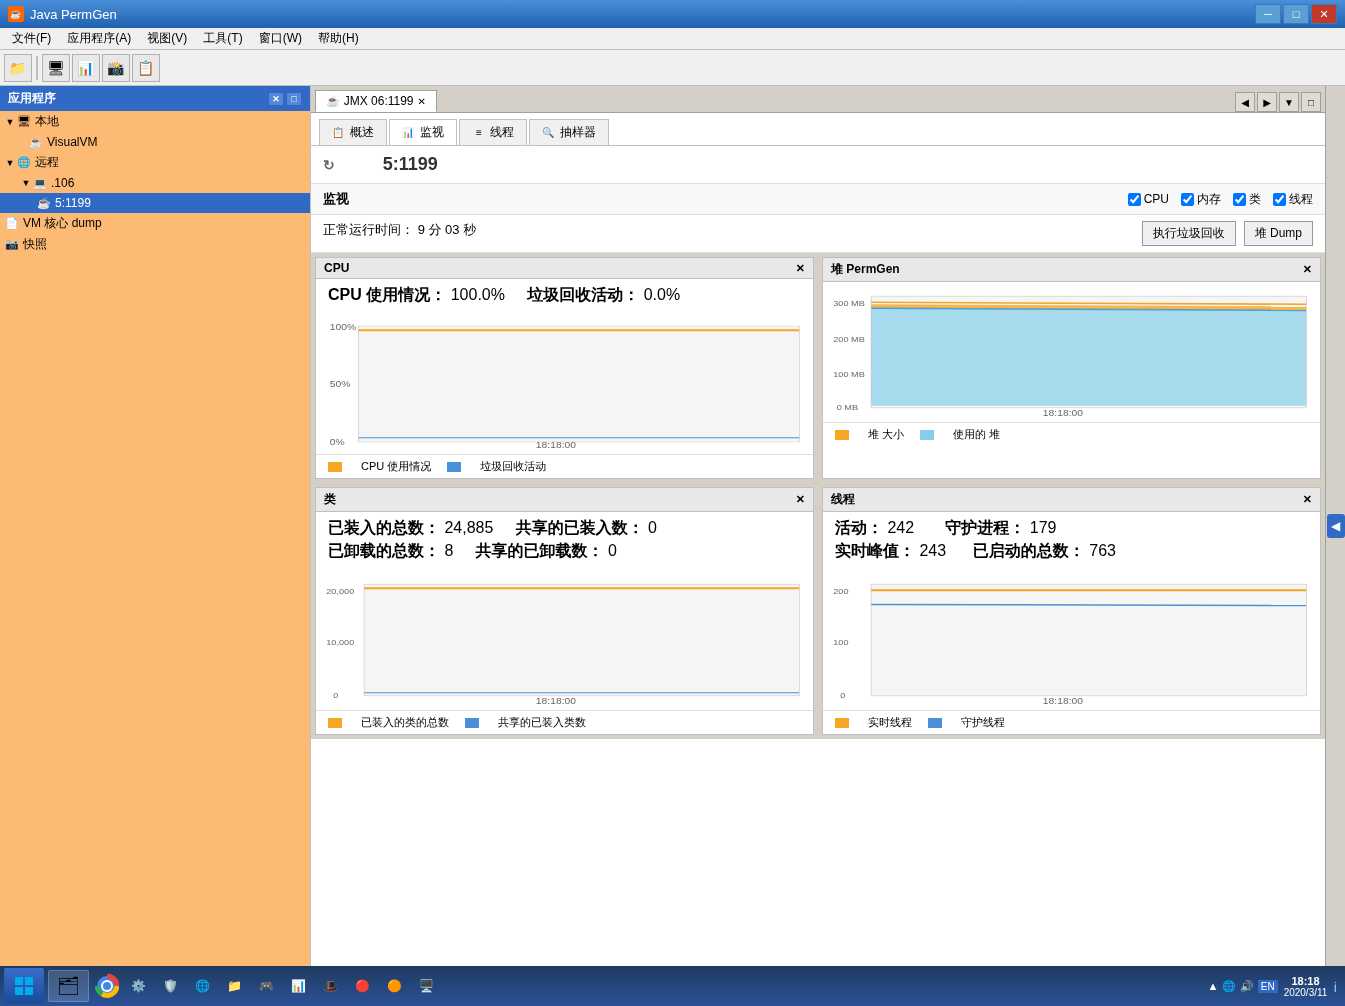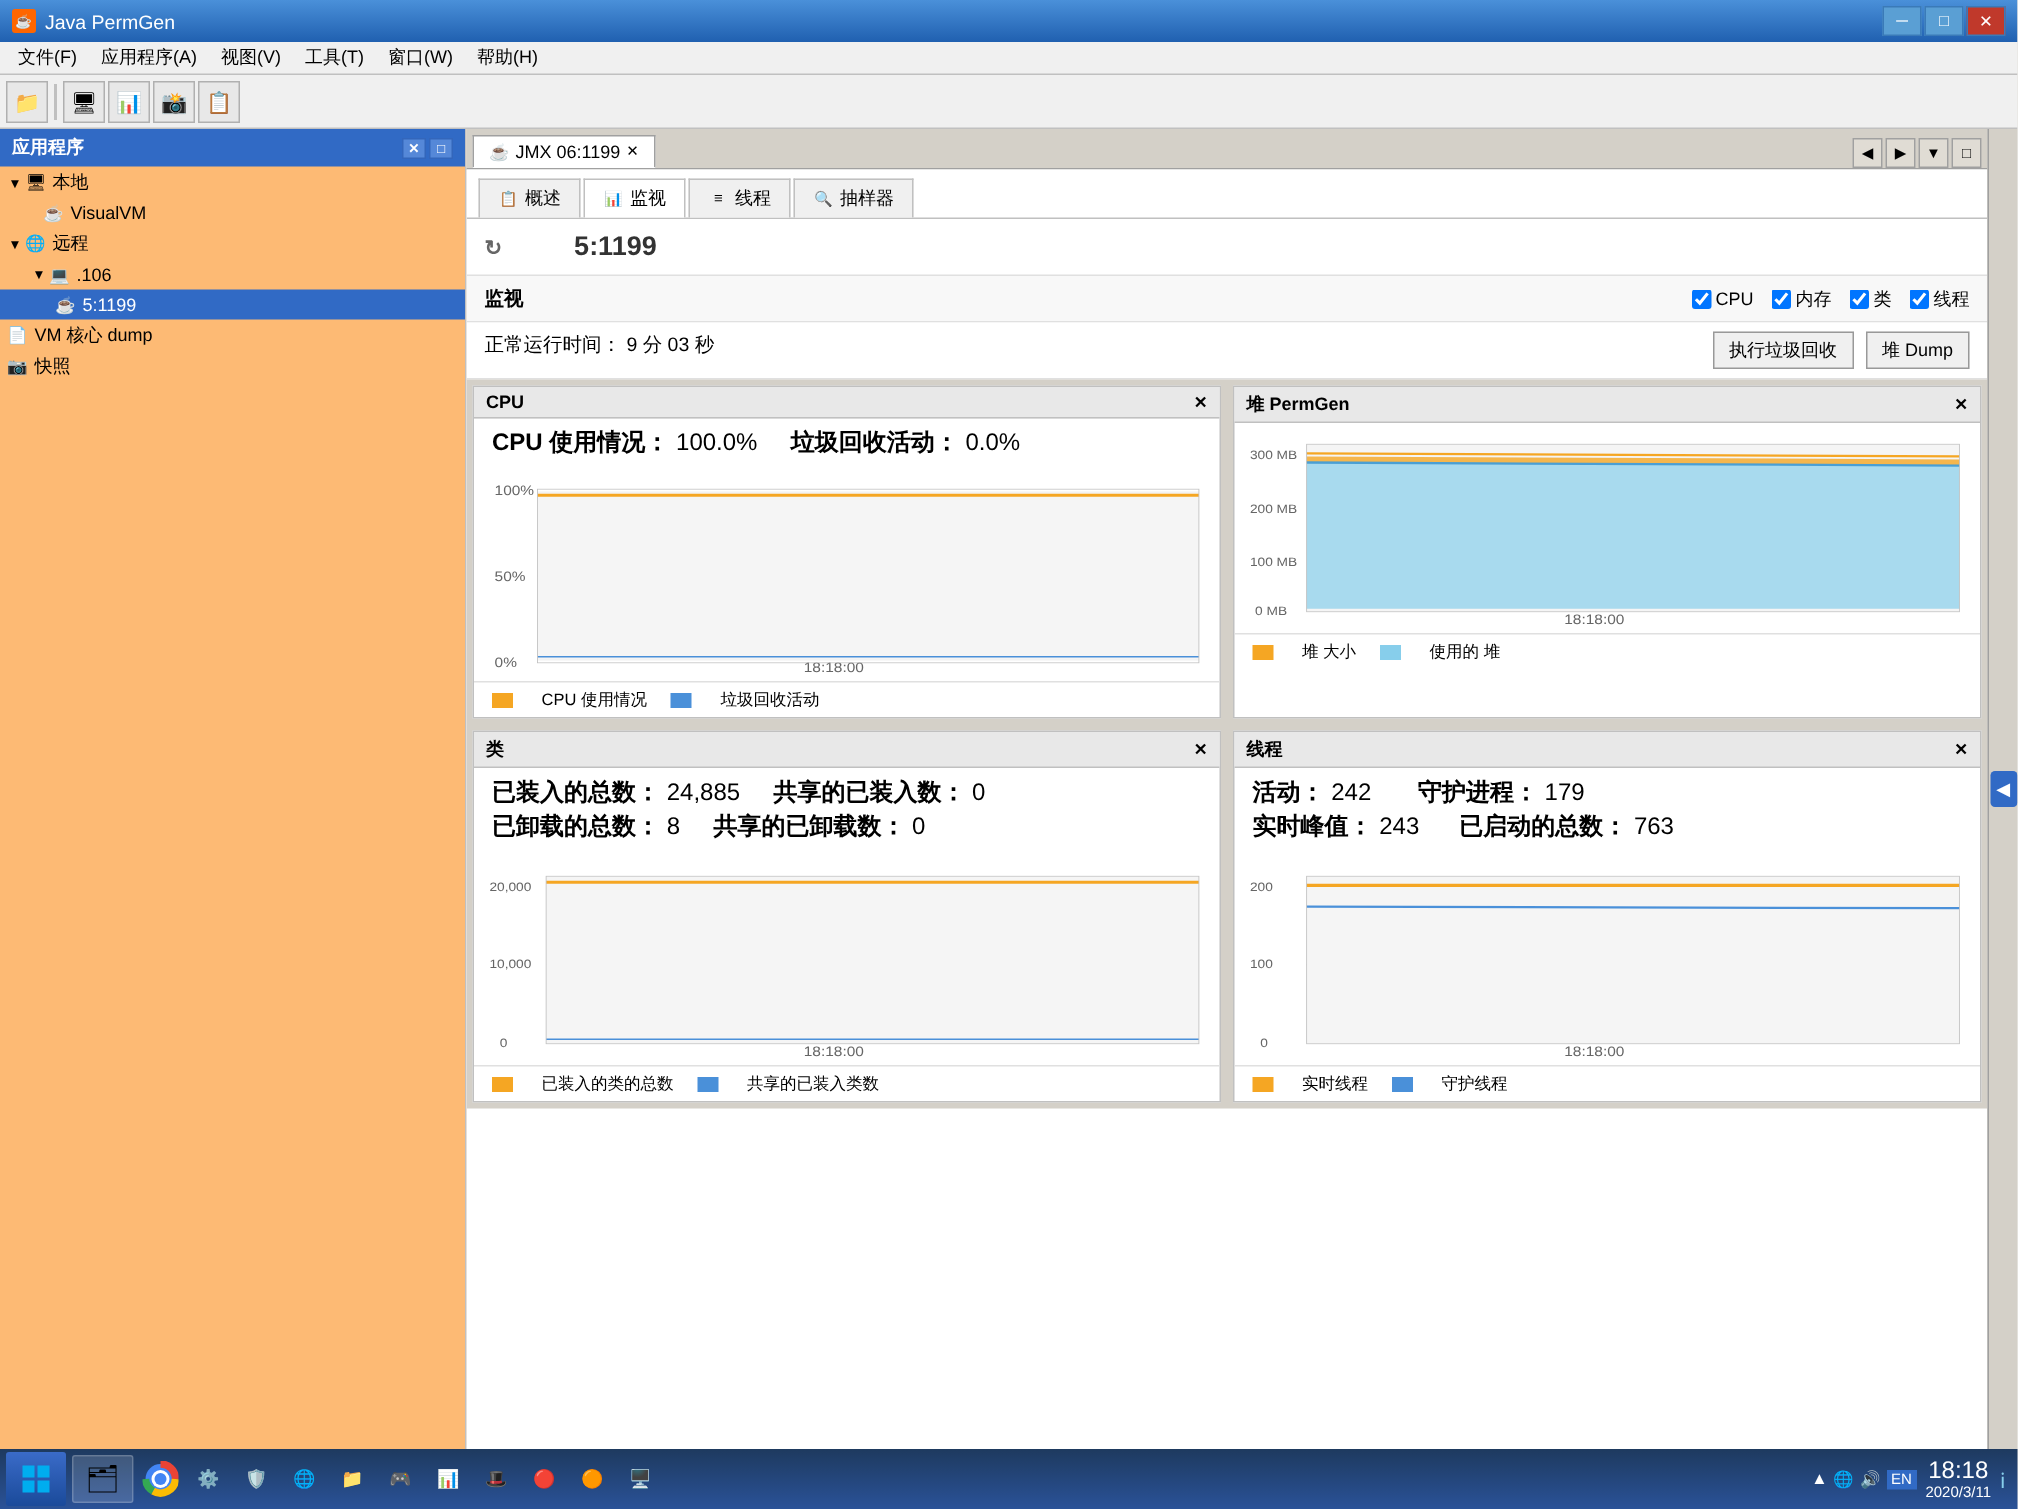--- a/index.html
+++ b/index.html
@@ -514,18 +514,18 @@
   <div class="taskbar-icon">🟠</div>
   <div class="taskbar-icon">🖥️</div>
   <div class="taskbar-right">
     <div class="taskbar-tray">
       <span style="cursor:pointer;">▲</span>
       <span style="cursor:pointer;">🌐</span>
       <span style="cursor:pointer;">🔊</span>
       <span style="cursor:pointer; background:#316ac5; color:white; padding:1px 3px; font-size:10px;">EN</span>
     </div>
     <div class="taskbar-clock">
-      <div style="font-size:16px; font-weight:normal;">18:18</div>
+      <div style="font-size:11px; font-weight:bold;">18:18</div>
       <div style="font-size:10px;">2020/3/11</div>
     </div>
     <span style="font-size:14px; color:#87ceeb;">ℹ</span>
   </div>
 </div>
 
 </body></html>

